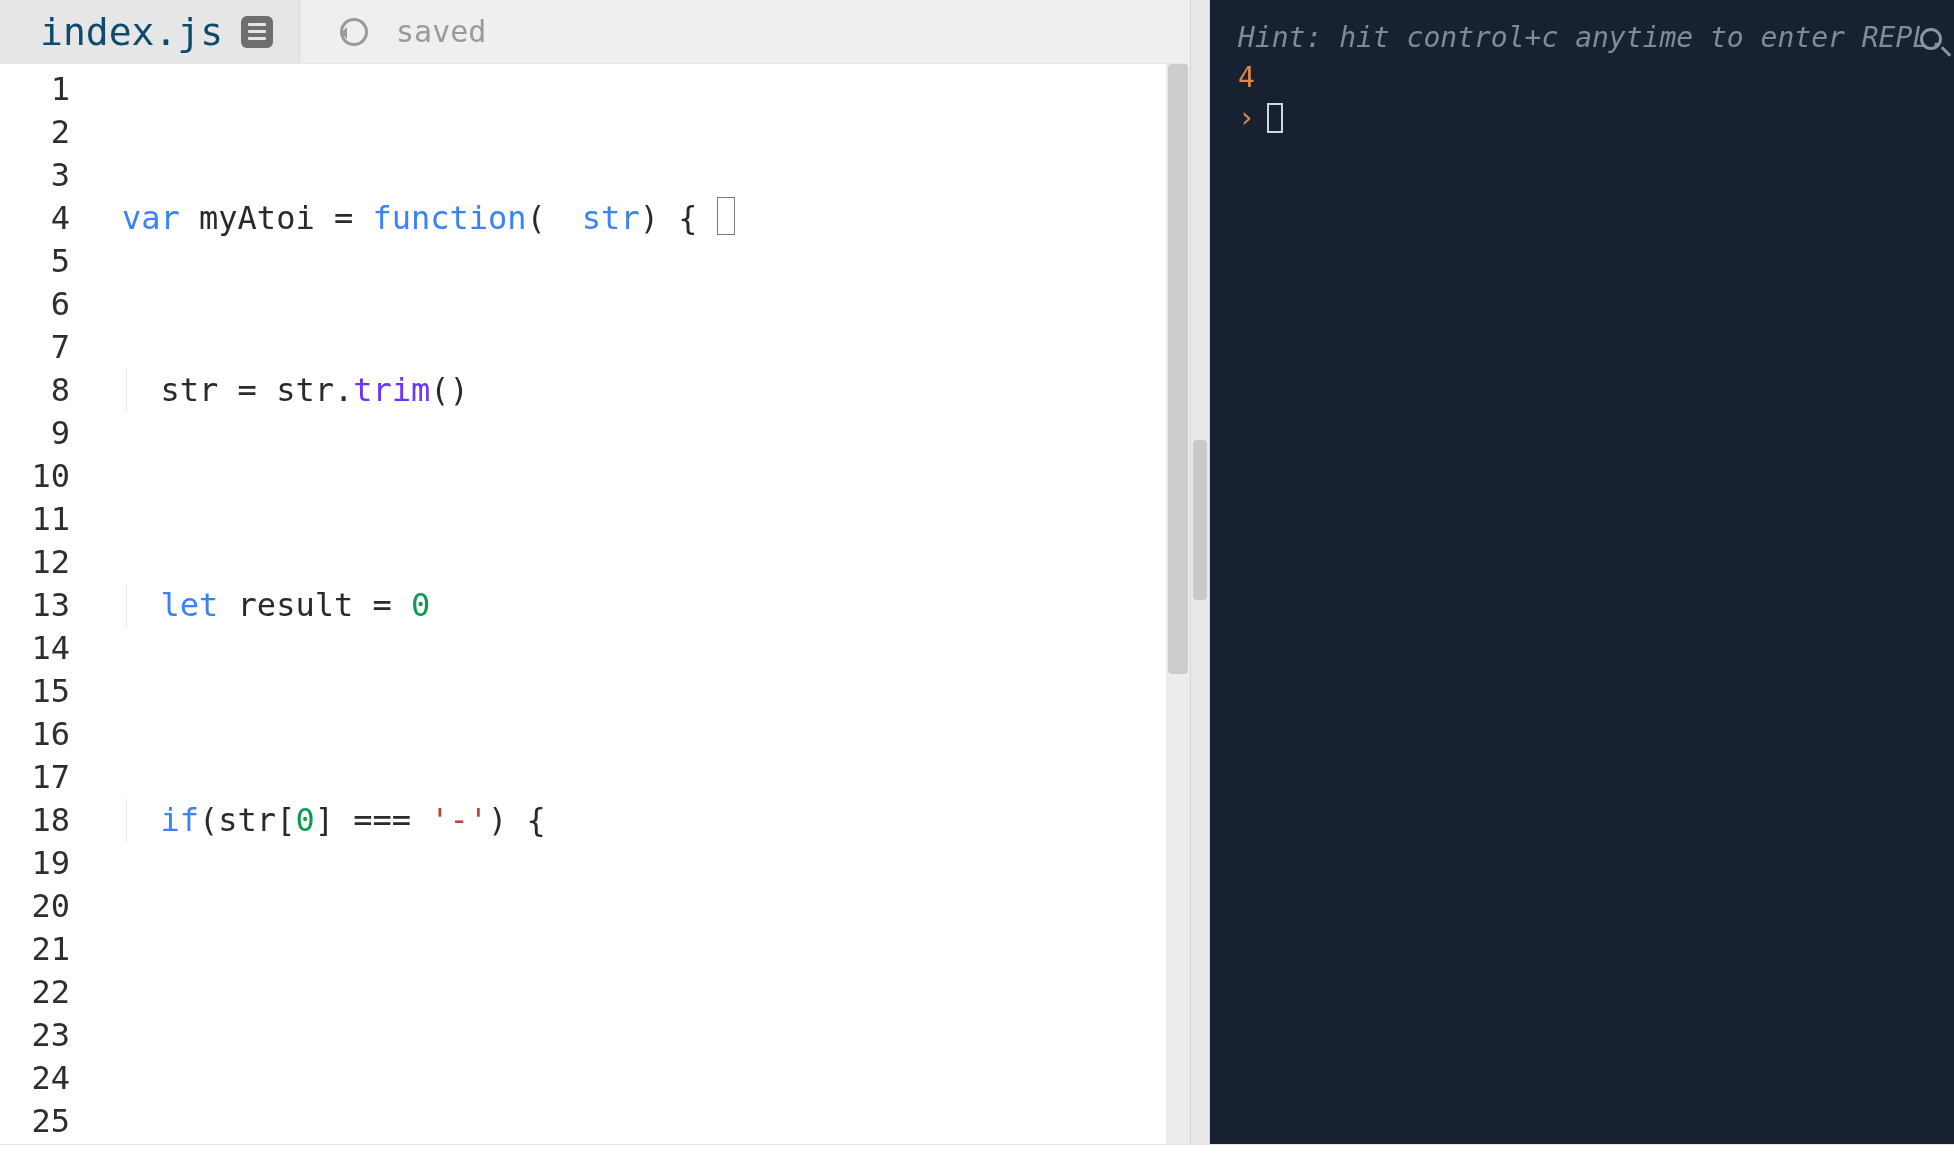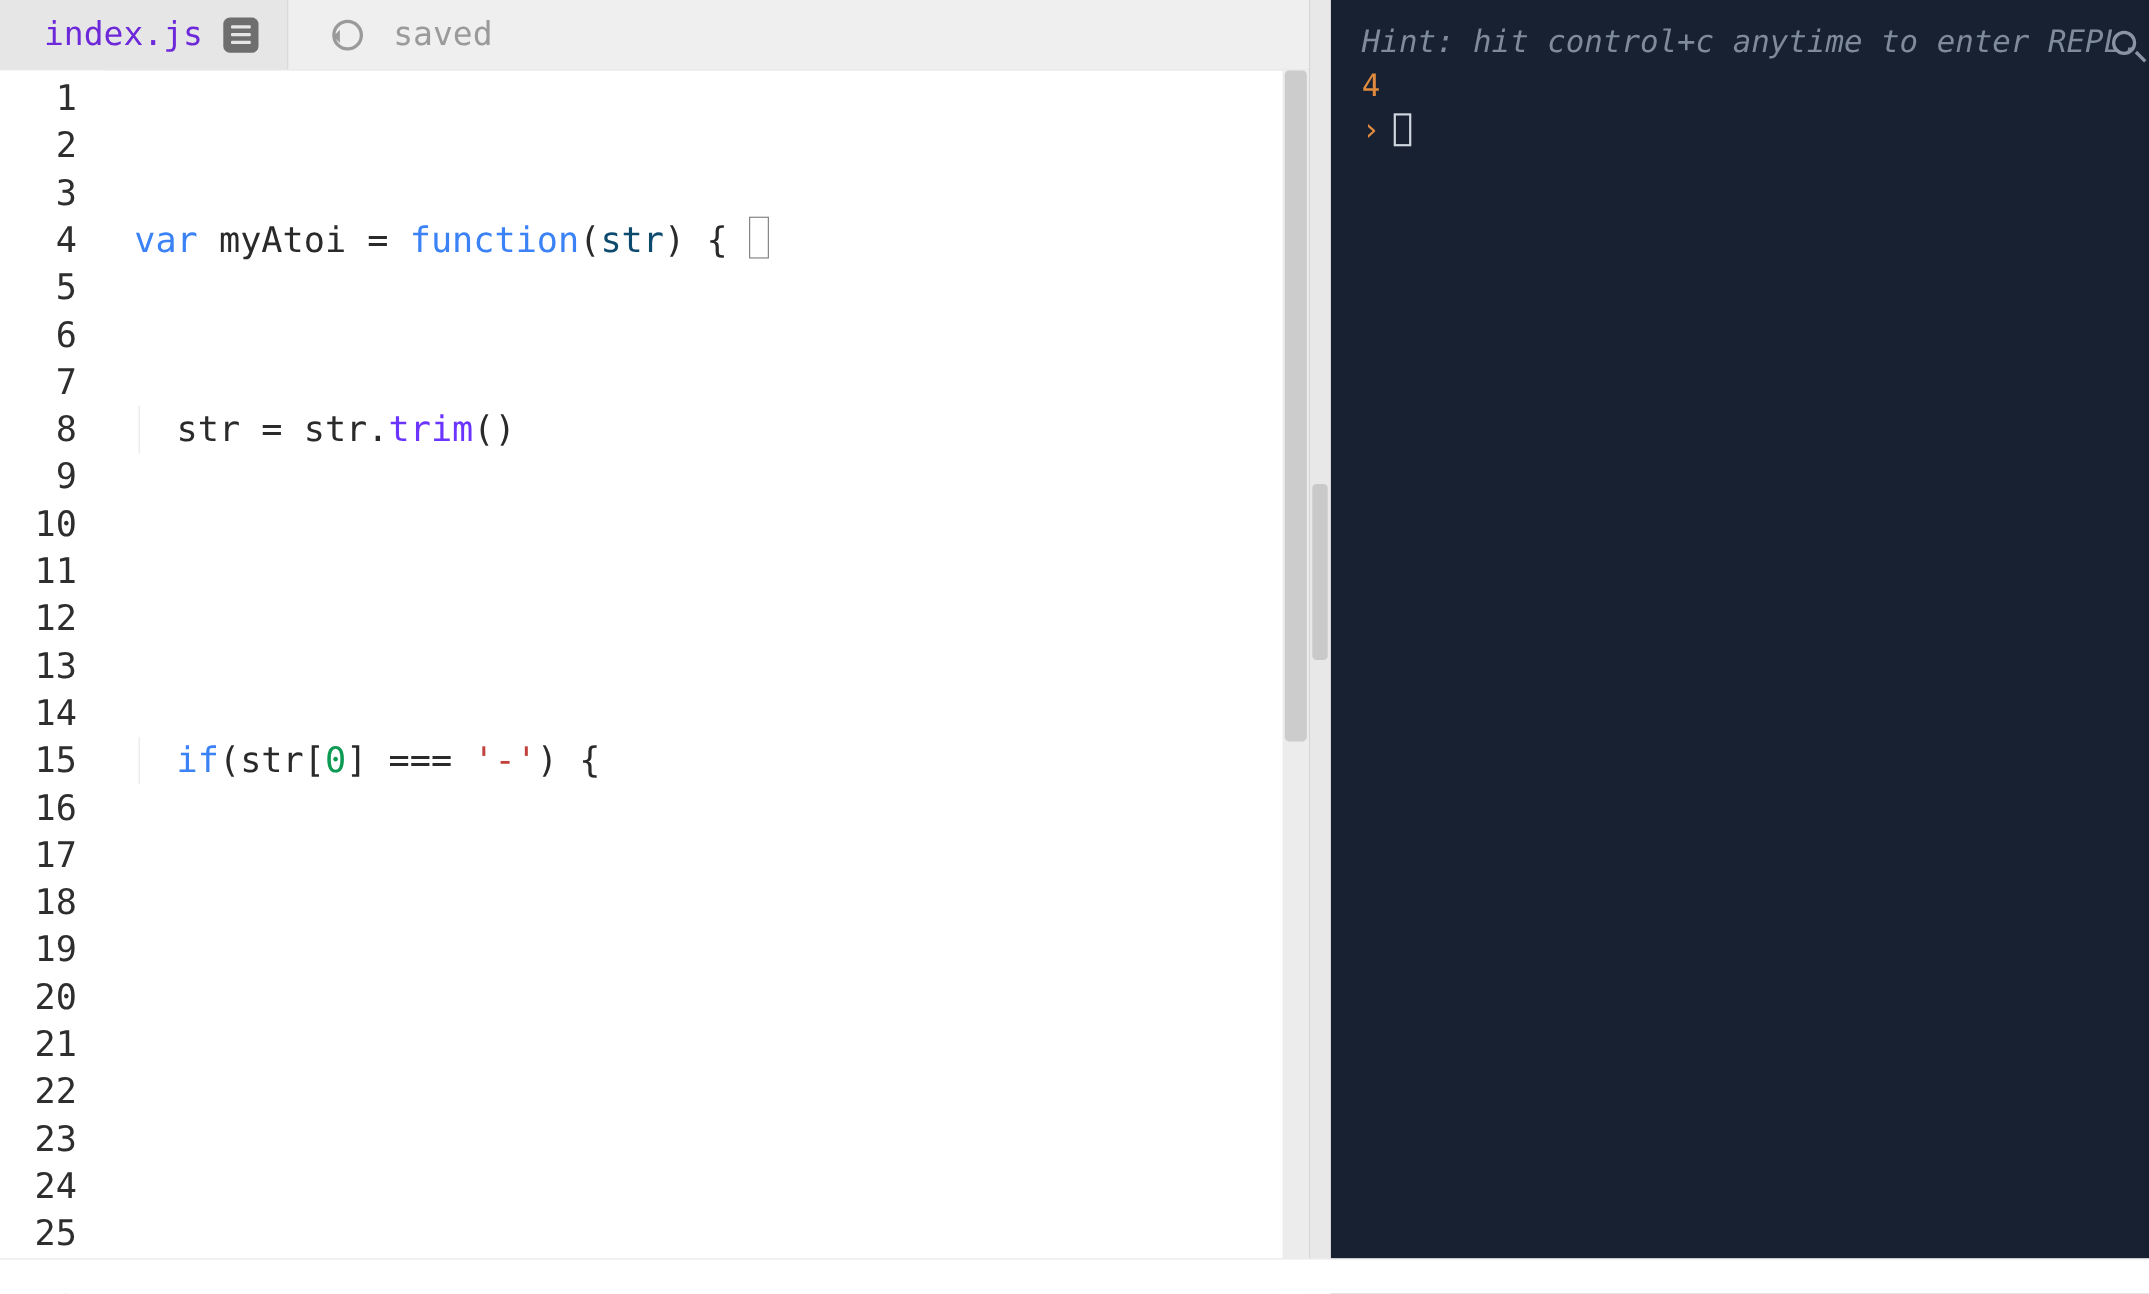--- a/index.html
+++ b/index.html
@@ -27,21 +27,21 @@
 }
 .tab {
   height: 100%;
   display: flex;
   align-items: center;
   padding: 0 26px 0 40px;
   gap: 18px;
   background: #e6e6e6;
   border-right: 1px solid #d8d8d8;
 }
-.tab-title { font-size: 30px; color: #6d28d9; }
+.tab-title { font-size: 38px; color: #0c4a6e; }
 .format-icon {
   width: 32px; height: 32px;
   background: #6e6e6e;
   border-radius: 6px;
   display: flex; flex-direction: column;
   justify-content: center; align-items: center;
   gap: 4px;
 }
 .format-icon span { width: 18px; height: 3px; background: #e6e6e6; border-radius: 1px; }
 .status-area {
@@ -85,21 +85,21 @@
   background: #e6e6e6;
 }
 .ig1 { left: 32px; }
 .cursor-box {
   display: inline-block;
   border: 1px solid #7a7a7a;
   width: 18px; height: 38px;
   vertical-align: -6px;
 }
 .tok-kw   { color: #3b82f6; }
-.tok-def  { color: #0c4a6e; }
+.tok-def  { color: #3b82f6; margin-left: 36px; }
 .tok-num  { color: #0c9a53; }
 .tok-prop { color: #6b34ff; }
 .tok-str  { color: #c1413c; }
 
 .editor-scroll {
   position: absolute; top: 64px; right: 0; width: 24px; bottom: 0;
   background: #ececec;
 }
 .editor-thumb {
   position: absolute; left: 2px; right: 2px; top: 0; height: 610px;
@@ -202,20 +202,21 @@
           <div>26</div>
       </div>
 
       <div class="code">
         
         <div class="code-line"><span class="tok-kw">var</span> <span>myAtoi</span><span> = </span><span class="tok-kw">function</span><span>(</span><span class="tok-def">str</span><span>) {</span> <span class="cursor-box"></span></div>
         
         <div class="code-line"><span class="indent-guide ig1"></span>  <span>str = str.</span><span class="tok-prop">trim</span><span>()</span></div>
         
         
+        <div class="code-line"><span class="indent-guide ig1"></span>  <span class="tok-kw">let</span><span> result = </span><span class="tok-num">0</span></div>
         
         
         <div class="code-line"><span class="indent-guide ig1"></span>  <span class="tok-kw">if</span><span>(str[</span><span class="tok-num">0</span><span>] === </span><span class="tok-str">'-'</span><span>) {</span></div>
         
         
         
         
         
         
         

